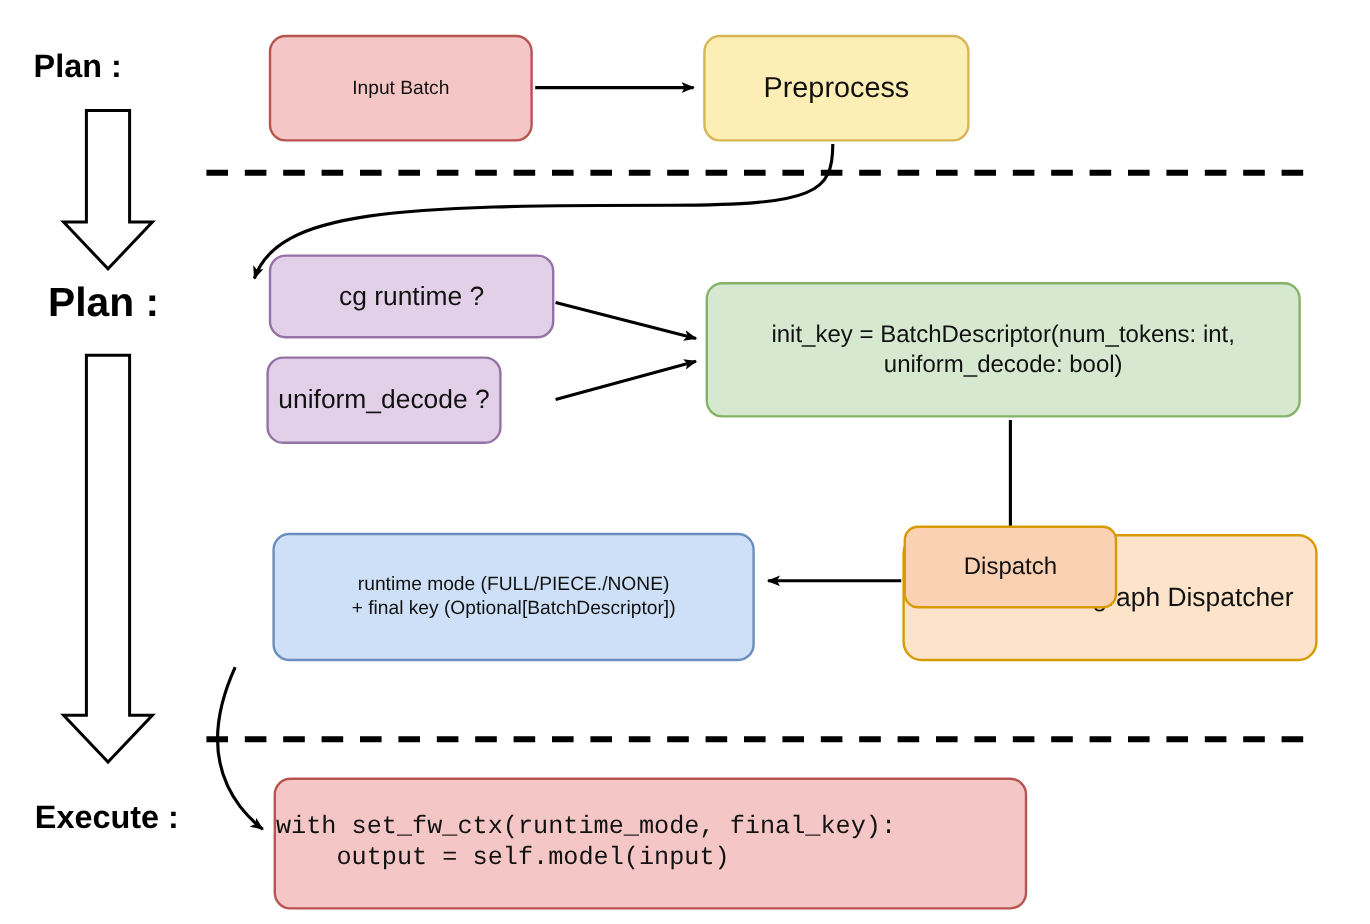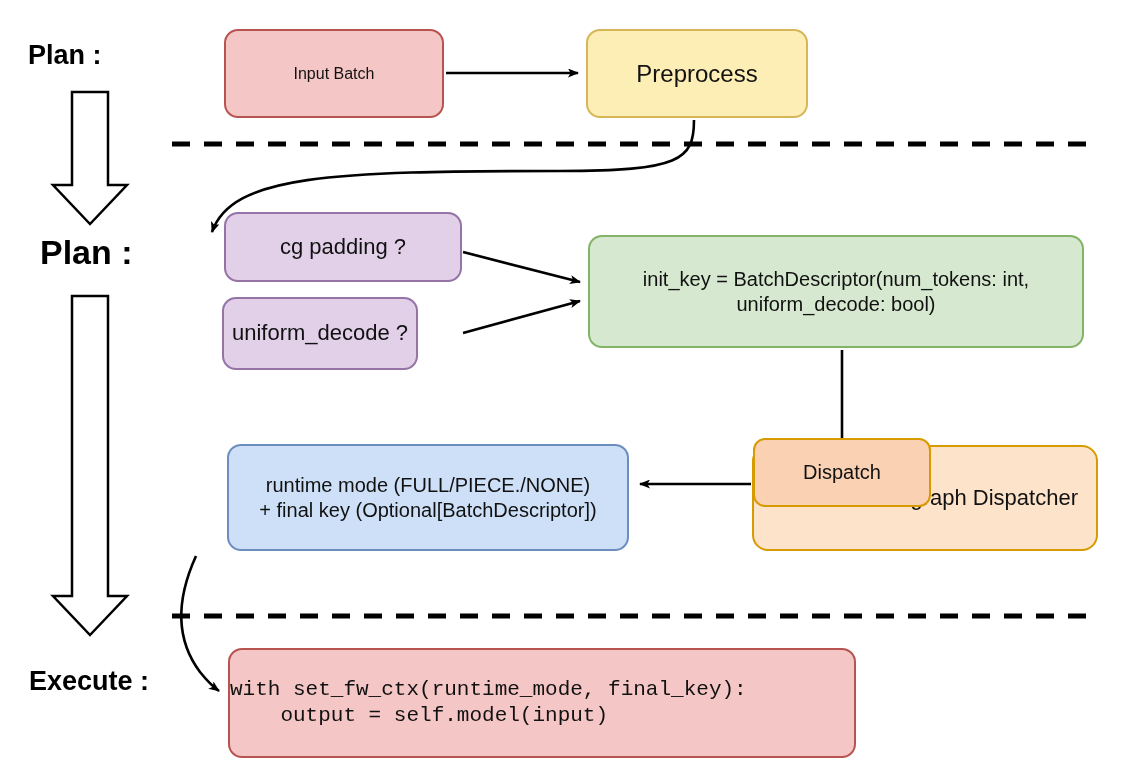--- a/index.html
+++ b/index.html
@@ -86,29 +86,29 @@
   </svg>
 
   <div class="stage-label" style="left:28px; top:40px; font-size:27px;">Plan :</div>
   <div class="stage-label" style="left:40px; top:233px; font-size:34px;">Plan :</div>
   <div class="stage-label" style="left:8px; top:666px; font-size:27px;margin-left:21px;">Execute :</div>
 
   <div class="node" style="left:224px; top:29px; width:220px; height:89px; background:#f5c6c6; border-color:#b85450; font-size:16px;">Input Batch</div>
 
   <div class="node" style="left:586px; top:29px; width:222px; height:89px; background:#fdeeb5; border-color:#d6b656; font-size:24px;">Preprocess</div>
 
-  <div class="node" style="left:224px; top:212px; width:238px; height:70px; background:#e1d0e8; border-color:#9673a6; font-size:22px;">cg padding ?</div>
+  <div class="node" style="left:224px; top:212px; width:238px; height:70px; background:#e1d0e8; border-color:#9673a6; font-size:22px;">cg runtime ?</div>
 
   <div class="node" style="left:222px; top:297px; width:196px; height:73px; background:#e1d0e8; border-color:#9673a6; font-size:22px;">uniform_decode ?</div>
 
   <div class="node" style="left:588px; top:235px; width:496px; height:113px; background:#d6e8cf; border-color:#82b366; font-size:20px; padding:0 10px;">init_key = BatchDescriptor(num_tokens: int, uniform_decode: bool)</div>
 
   <div class="node" style="left:752px; top:445px; width:346px; height:106px; background:#fce3ca; border-color:#d79b00; font-size:22px; border-radius:16px; justify-content:flex-end; padding-right:18px;">Cudagraph Dispatcher</div>
 
   <div class="node" style="left:753px; top:438px; width:178px; height:69px; background:#fbd1b4; border-color:#d79b00; font-size:20px; border-radius:12px; z-index:3;">Dispatch</div>
 
-  <div class="node" style="left:227px; top:444px; width:402px; height:107px; background:#cde0f7; border-color:#6c8ebf; font-size:20px; white-space:pre-line;">runtime mode (FULL/PIECE./NONE)
+  <div class="node" style="left:227px; top:444px; width:402px; height:107px; background:#cde0f7; border-color:#6c8ebf; font-size:16px; white-space:pre-line;">runtime mode (FULL/PIECE./NONE)
 + final key (Optional[BatchDescriptor])</div>
 
   <div class="node code" style="left:228px; top:648px; width:628px; height:110px; background:#f5c6c6; border-color:#b85450; font-size:21px; padding-left:0;">with set_fw_ctx(runtime_mode, final_key):
     output = self.model(input)</div>
 
 </div>
 
 </body></html>

